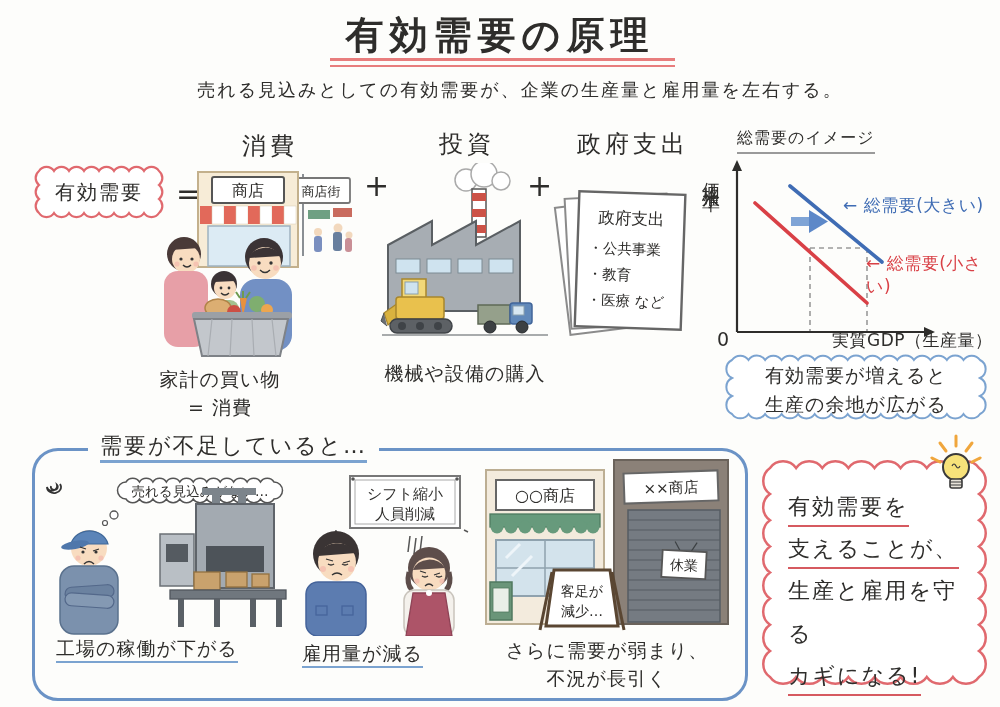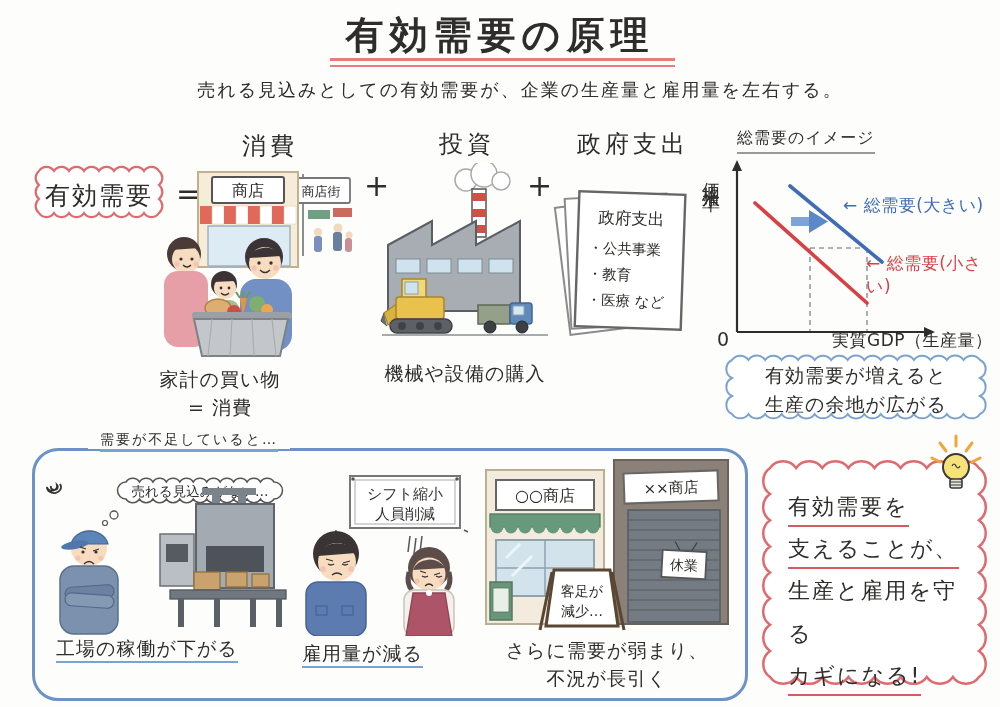--- a/index.html
+++ b/index.html
@@ -25,21 +25,21 @@
 <div id="page">
 
   <div class="abs ctr title" style="left:0;right:0;top:10px;">有効需要の原理</div>
   <div class="abs" style="left:330px;top:58px;width:345px;height:4px;border-top:3px solid #e87d7d;border-bottom:2.5px solid #e87d7d;"></div>
   <div class="abs ctr subtitle" style="left:0;right:0;top:78px;">売れる見込みとしての有効需要が、企業の生産量と雇用量を左右する。</div>
 
   <div class="abs" style="left:28px;top:160px;width:142px;height:64px;">
     <svg width="142" height="64" style="position:absolute;left:0;top:0;">
       <path fill="#fff" stroke="#e0696e" stroke-width="2.2" d="M 11 11 A 9 9 0 0 1 26.0 11.0 A 9 9 0 0 1 41.0 11.0 A 9 9 0 0 1 56.0 11.0 A 9 9 0 0 1 71.0 11.0 A 9 9 0 0 1 86.0 11.0 A 9 9 0 0 1 101.0 11.0 A 9 9 0 0 1 116.0 11.0 A 9 9 0 0 1 131.0 11.0 A 9 9 0 0 1 131.0 25.0 A 9 9 0 0 1 131.0 39.0 A 9 9 0 0 1 131.0 53.0 A 9 9 0 0 1 116.0 53.0 A 9 9 0 0 1 101.0 53.0 A 9 9 0 0 1 86.0 53.0 A 9 9 0 0 1 71.0 53.0 A 9 9 0 0 1 56.0 53.0 A 9 9 0 0 1 41.0 53.0 A 9 9 0 0 1 26.0 53.0 A 9 9 0 0 1 11.0 53.0 A 9 9 0 0 1 11.0 39.0 A 9 9 0 0 1 11.0 25.0 A 9 9 0 0 1 11.0 11.0 Z"></path>
     </svg>
-    <div class="abs ctr" style="left:0;right:0;top:19px;font-size:25px;letter-spacing:2px;">有効需要</div>
+    <div class="abs ctr" style="left:0;right:0;top:19px;font-size:20px;letter-spacing:2px;">有効需要</div>
   </div>
 
   <div class="abs op" style="left:176px;top:176px;">=</div>
   <div class="abs ctr term-label" style="left:190px;width:160px;top:130px;">消費</div>
   <div class="abs op" style="left:364px;top:168px;">+</div>
   <div class="abs ctr term-label" style="left:392px;width:150px;top:128px;">投資</div>
   <div class="abs op" style="left:527px;top:168px;">+</div>
   <div class="abs ctr term-label" style="left:558px;width:150px;top:128px;">政府支出</div>
 
   <svg class="abs" style="left:140px;top:158px;" width="215" height="205" viewBox="0 0 215 205">
@@ -205,21 +205,21 @@
     <svg width="272" height="78" style="position:absolute;left:0;top:0;">
       <path fill="#fff" stroke="#7ba3d0" stroke-width="2" d="M 12 12 A 10 10 0 0 1 28.5 12.0 A 10 10 0 0 1 45.1 12.0 A 10 10 0 0 1 61.6 12.0 A 10 10 0 0 1 78.1 12.0 A 10 10 0 0 1 94.7 12.0 A 10 10 0 0 1 111.2 12.0 A 10 10 0 0 1 127.7 12.0 A 10 10 0 0 1 144.3 12.0 A 10 10 0 0 1 160.8 12.0 A 10 10 0 0 1 177.3 12.0 A 10 10 0 0 1 193.9 12.0 A 10 10 0 0 1 210.4 12.0 A 10 10 0 0 1 226.9 12.0 A 10 10 0 0 1 243.5 12.0 A 10 10 0 0 1 260.0 12.0 A 10 10 0 0 1 260.0 30.0 A 10 10 0 0 1 260.0 48.0 A 10 10 0 0 1 260.0 66.0 A 10 10 0 0 1 243.5 66.0 A 10 10 0 0 1 226.9 66.0 A 10 10 0 0 1 210.4 66.0 A 10 10 0 0 1 193.9 66.0 A 10 10 0 0 1 177.3 66.0 A 10 10 0 0 1 160.8 66.0 A 10 10 0 0 1 144.3 66.0 A 10 10 0 0 1 127.7 66.0 A 10 10 0 0 1 111.2 66.0 A 10 10 0 0 1 94.7 66.0 A 10 10 0 0 1 78.1 66.0 A 10 10 0 0 1 61.6 66.0 A 10 10 0 0 1 45.1 66.0 A 10 10 0 0 1 28.5 66.0 A 10 10 0 0 1 12.0 66.0 A 10 10 0 0 1 12.0 48.0 A 10 10 0 0 1 12.0 30.0 A 10 10 0 0 1 12.0 12.0 Z"></path>
     </svg>
     <div class="abs ctr note-text" style="left:0;right:0;top:13px;">
       <div>有効需要が増えると</div>
       <div>生産の余地が広がる</div>
     </div>
   </div>
 
   <div class="abs" style="left:32px;top:448px;width:710px;height:247px;border:3px solid #6b93c6;border-radius:26px;"></div>
-  <div class="abs" style="left:88px;top:431px;background:#fdfdfb;padding:0 12px;font-size:14px;letter-spacing:2px;">
+  <div class="abs" style="left:88px;top:431px;background:#fdfdfb;padding:0 12px;font-size:22px;letter-spacing:2px;">
     <span class="blue-underline">需要が不足していると…</span>
   </div>
 
   <svg class="abs" style="left:42px;top:472px;" width="250" height="164" viewBox="0 0 250 164">
     <path d="M18,12 a7,6 0 1 1 -13,3 a5,4.5 0 1 0 10,-2 a3.5,3 0 1 1 -6,1" stroke="#333" stroke-width="1.8" fill="none"></path>
     <g>
       <path transform="translate(74,0)" fill="#fff" stroke="#555" stroke-width="1.5" d="M 10 10 A 8 8 0 0 1 23.5 10.0 A 8 8 0 0 1 36.9 10.0 A 8 8 0 0 1 50.4 10.0 A 8 8 0 0 1 63.8 10.0 A 8 8 0 0 1 77.3 10.0 A 8 8 0 0 1 90.7 10.0 A 8 8 0 0 1 104.2 10.0 A 8 8 0 0 1 117.6 10.0 A 8 8 0 0 1 131.1 10.0 A 8 8 0 0 1 144.5 10.0 A 8 8 0 0 1 158.0 10.0 A 8 8 0 0 1 158.0 27.0 A 8 8 0 0 1 144.5 27.0 A 8 8 0 0 1 131.1 27.0 A 8 8 0 0 1 117.6 27.0 A 8 8 0 0 1 104.2 27.0 A 8 8 0 0 1 90.7 27.0 A 8 8 0 0 1 77.3 27.0 A 8 8 0 0 1 63.8 27.0 A 8 8 0 0 1 50.4 27.0 A 8 8 0 0 1 36.9 27.0 A 8 8 0 0 1 23.5 27.0 A 8 8 0 0 1 10.0 27.0 A 8 8 0 0 1 10.0 10.0 Z"></path>
       <circle cx="72" cy="43" r="4" fill="#fff" stroke="#555" stroke-width="1.3"></circle>
       <circle cx="63" cy="51" r="2.5" fill="#fff" stroke="#555" stroke-width="1.2"></circle>
       <text x="158" y="24" font-size="13.5" text-anchor="middle">売れる見込みがない…</text>

